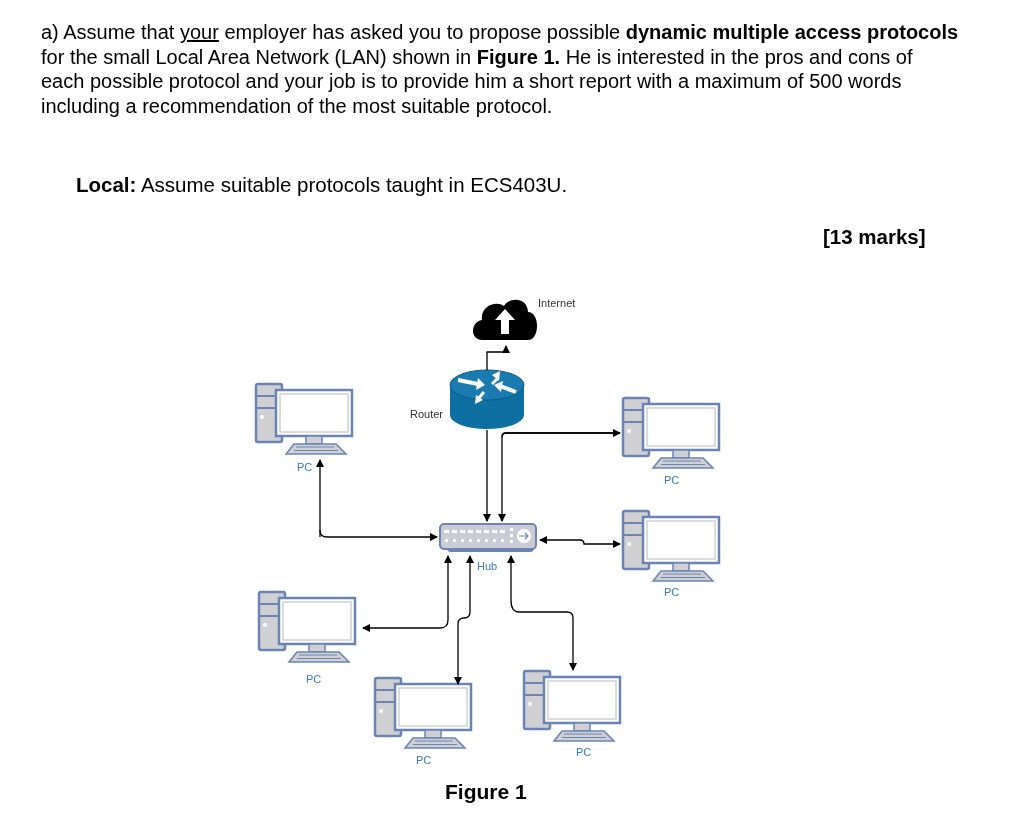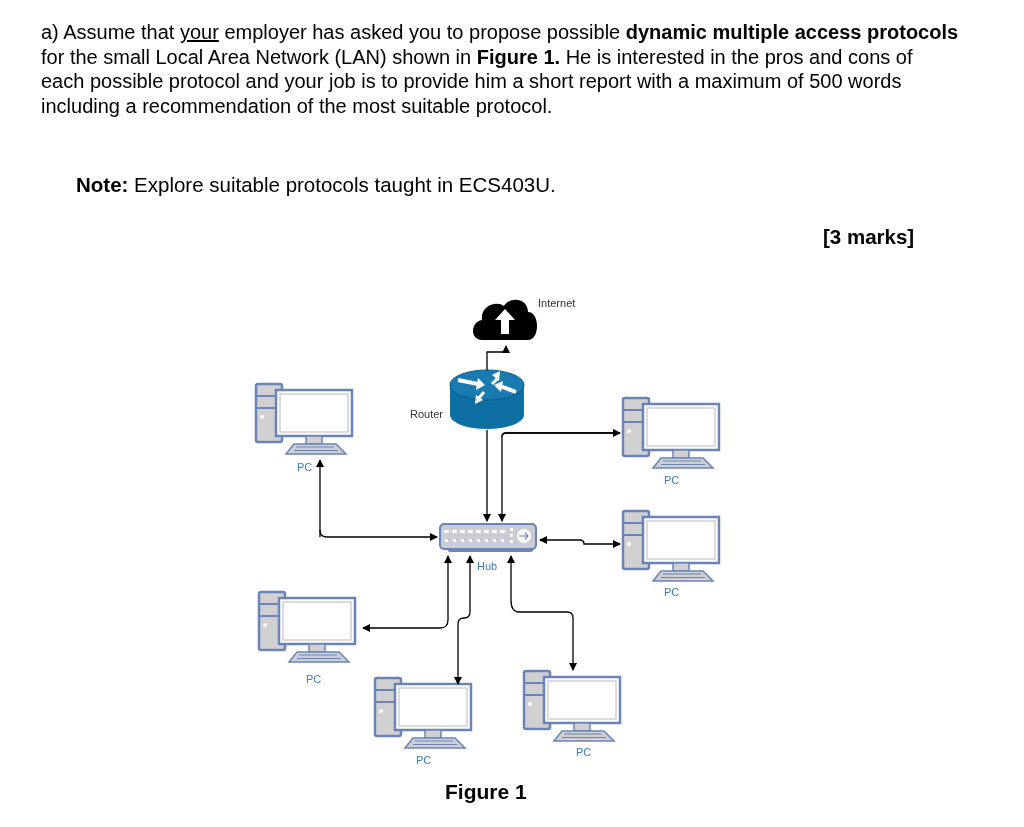--- a/index.html
+++ b/index.html
@@ -12,23 +12,23 @@
   .figure { position: absolute; left: 0; top: 0; width: 1024px; height: 827px; }
   .caption { position: absolute; left: 445px; top: 780px; font-size: 21px; font-weight: bold; text-align: center; }
   .lbl { font-family: "Liberation Sans", sans-serif; font-size: 11px; fill: #333; }
   .pclbl { font-family: "Liberation Sans", sans-serif; font-size: 11px; fill: #3a7cc1; }
 </style>
 </head>
 <body>
 
 <div class="para"><span>a) Assume that </span><u>your</u><span> employer has asked you to propose possible </span><b>dynamic multiple access protocols</b><span> for the small Local Area Network (LAN) shown in </span><b>Figure 1.</b><span>  He is interested in the pros and cons of each possible protocol and your job is to provide him a short report with a maximum of 500 words including a recommendation of the most suitable protocol.</span></div>
 
-<div class="note"><b>Note:</b><span> Explore suitable protocols taught in ECS403U.</span></div>
+<div class="note"><b>Local:</b><span> Assume suitable protocols taught in ECS403U.</span></div>
 
-<div class="marks">[3 marks]</div>
+<div class="marks">[13 marks]</div>
 
 <svg class="figure" viewBox="0 0 1024 827" xmlns="http://www.w3.org/2000/svg">
   <defs>
     <marker id="ah" markerWidth="8" markerHeight="8" refX="7" refY="4" orient="auto" markerUnits="userSpaceOnUse">
       <path d="M0,0 L8,4 L0,8 Z" fill="#000"></path>
     </marker>
     <g id="pc">
       <rect x="0" y="0" width="26" height="58" rx="2" fill="#d0d0d2" stroke="#6b84b7" stroke-width="2.5"></rect>
       <line x1="0" y1="12" x2="20" y2="12" stroke="#6b84b7" stroke-width="2"></line>
       <line x1="0" y1="24" x2="20" y2="24" stroke="#6b84b7" stroke-width="2"></line>

